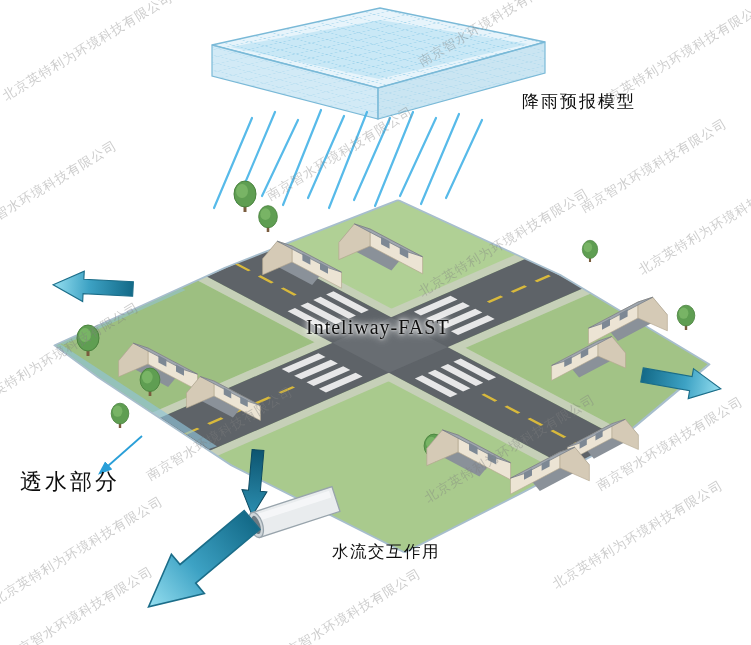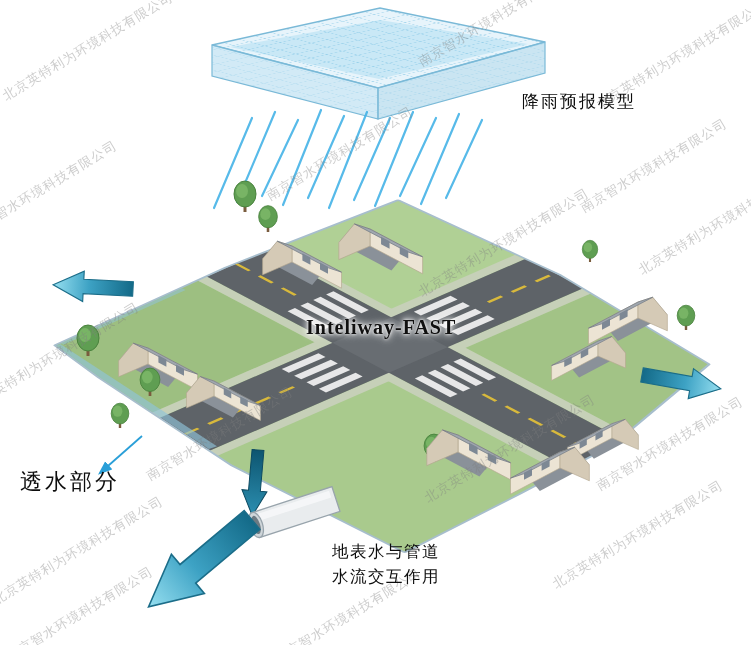--- a/index.html
+++ b/index.html
@@ -5,21 +5,21 @@
   html,body{margin:0;padding:0;background:#fff;}
   #stage{position:relative;width:751px;height:645px;overflow:hidden;background:#fff;
          font-family:"Liberation Sans", sans-serif;}
   #scene{position:absolute;left:0;top:0;z-index:1;}
   .wm-layer{position:absolute;left:0;top:0;width:100%;height:100%;z-index:2;pointer-events:none;}
   .wm{position:absolute;white-space:nowrap;font-size:13px;letter-spacing:1px;
       color:rgba(128,128,128,0.40);transform:rotate(-31deg);transform-origin:0 50%;}
   .labels{position:absolute;left:0;top:0;width:100%;height:100%;z-index:3;pointer-events:none;}
   .lbl{position:absolute;color:#0d0d0d;}
   #lbl-rain-model{left:522px;top:90px;font-size:17px;letter-spacing:2px;font-weight:500;}
-  #lbl-brand{left:306px;top:316px;font-family:"Liberation Serif", serif;font-weight:bold;
+  #lbl-brand{left:306px;top:316px;font-family:"Liberation Serif", serif;font-weight:normal;
              font-size:20px;letter-spacing:1px;color:#101010;
              text-shadow:0 0 3px #fff,0 0 6px #fff,0 0 10px #fff;}
   #lbl-permeable{left:20px;top:467px;font-size:22px;letter-spacing:3px;}
   #lbl-interaction{left:297px;top:539px;width:178px;text-align:center;font-size:16.5px;
                    line-height:1.5;letter-spacing:1.5px;}
 </style>
 </head>
 <body>
 
 <div id="stage">
@@ -173,18 +173,17 @@
     <div class="wm" style="left:8px;top:648px">南京智水环境科技有限公司</div>
     <div class="wm" style="left:276px;top:650px">南京智水环境科技有限公司</div>
     <div class="wm" style="left:554px;top:576px">北京英特利为环境科技有限公司</div>
   </div>
 
   <div class="labels">
     <div class="lbl" id="lbl-rain-model">降雨预报模型</div>
     <div class="lbl" id="lbl-brand">Inteliway-FAST</div>
     <div class="lbl" id="lbl-permeable">透水部分</div>
     <div class="lbl" id="lbl-interaction">
-      <div>地表水与管道</div>
       <div>水流交互作用</div>
     </div>
   </div>
 
 </div>
 
 </body></html>

